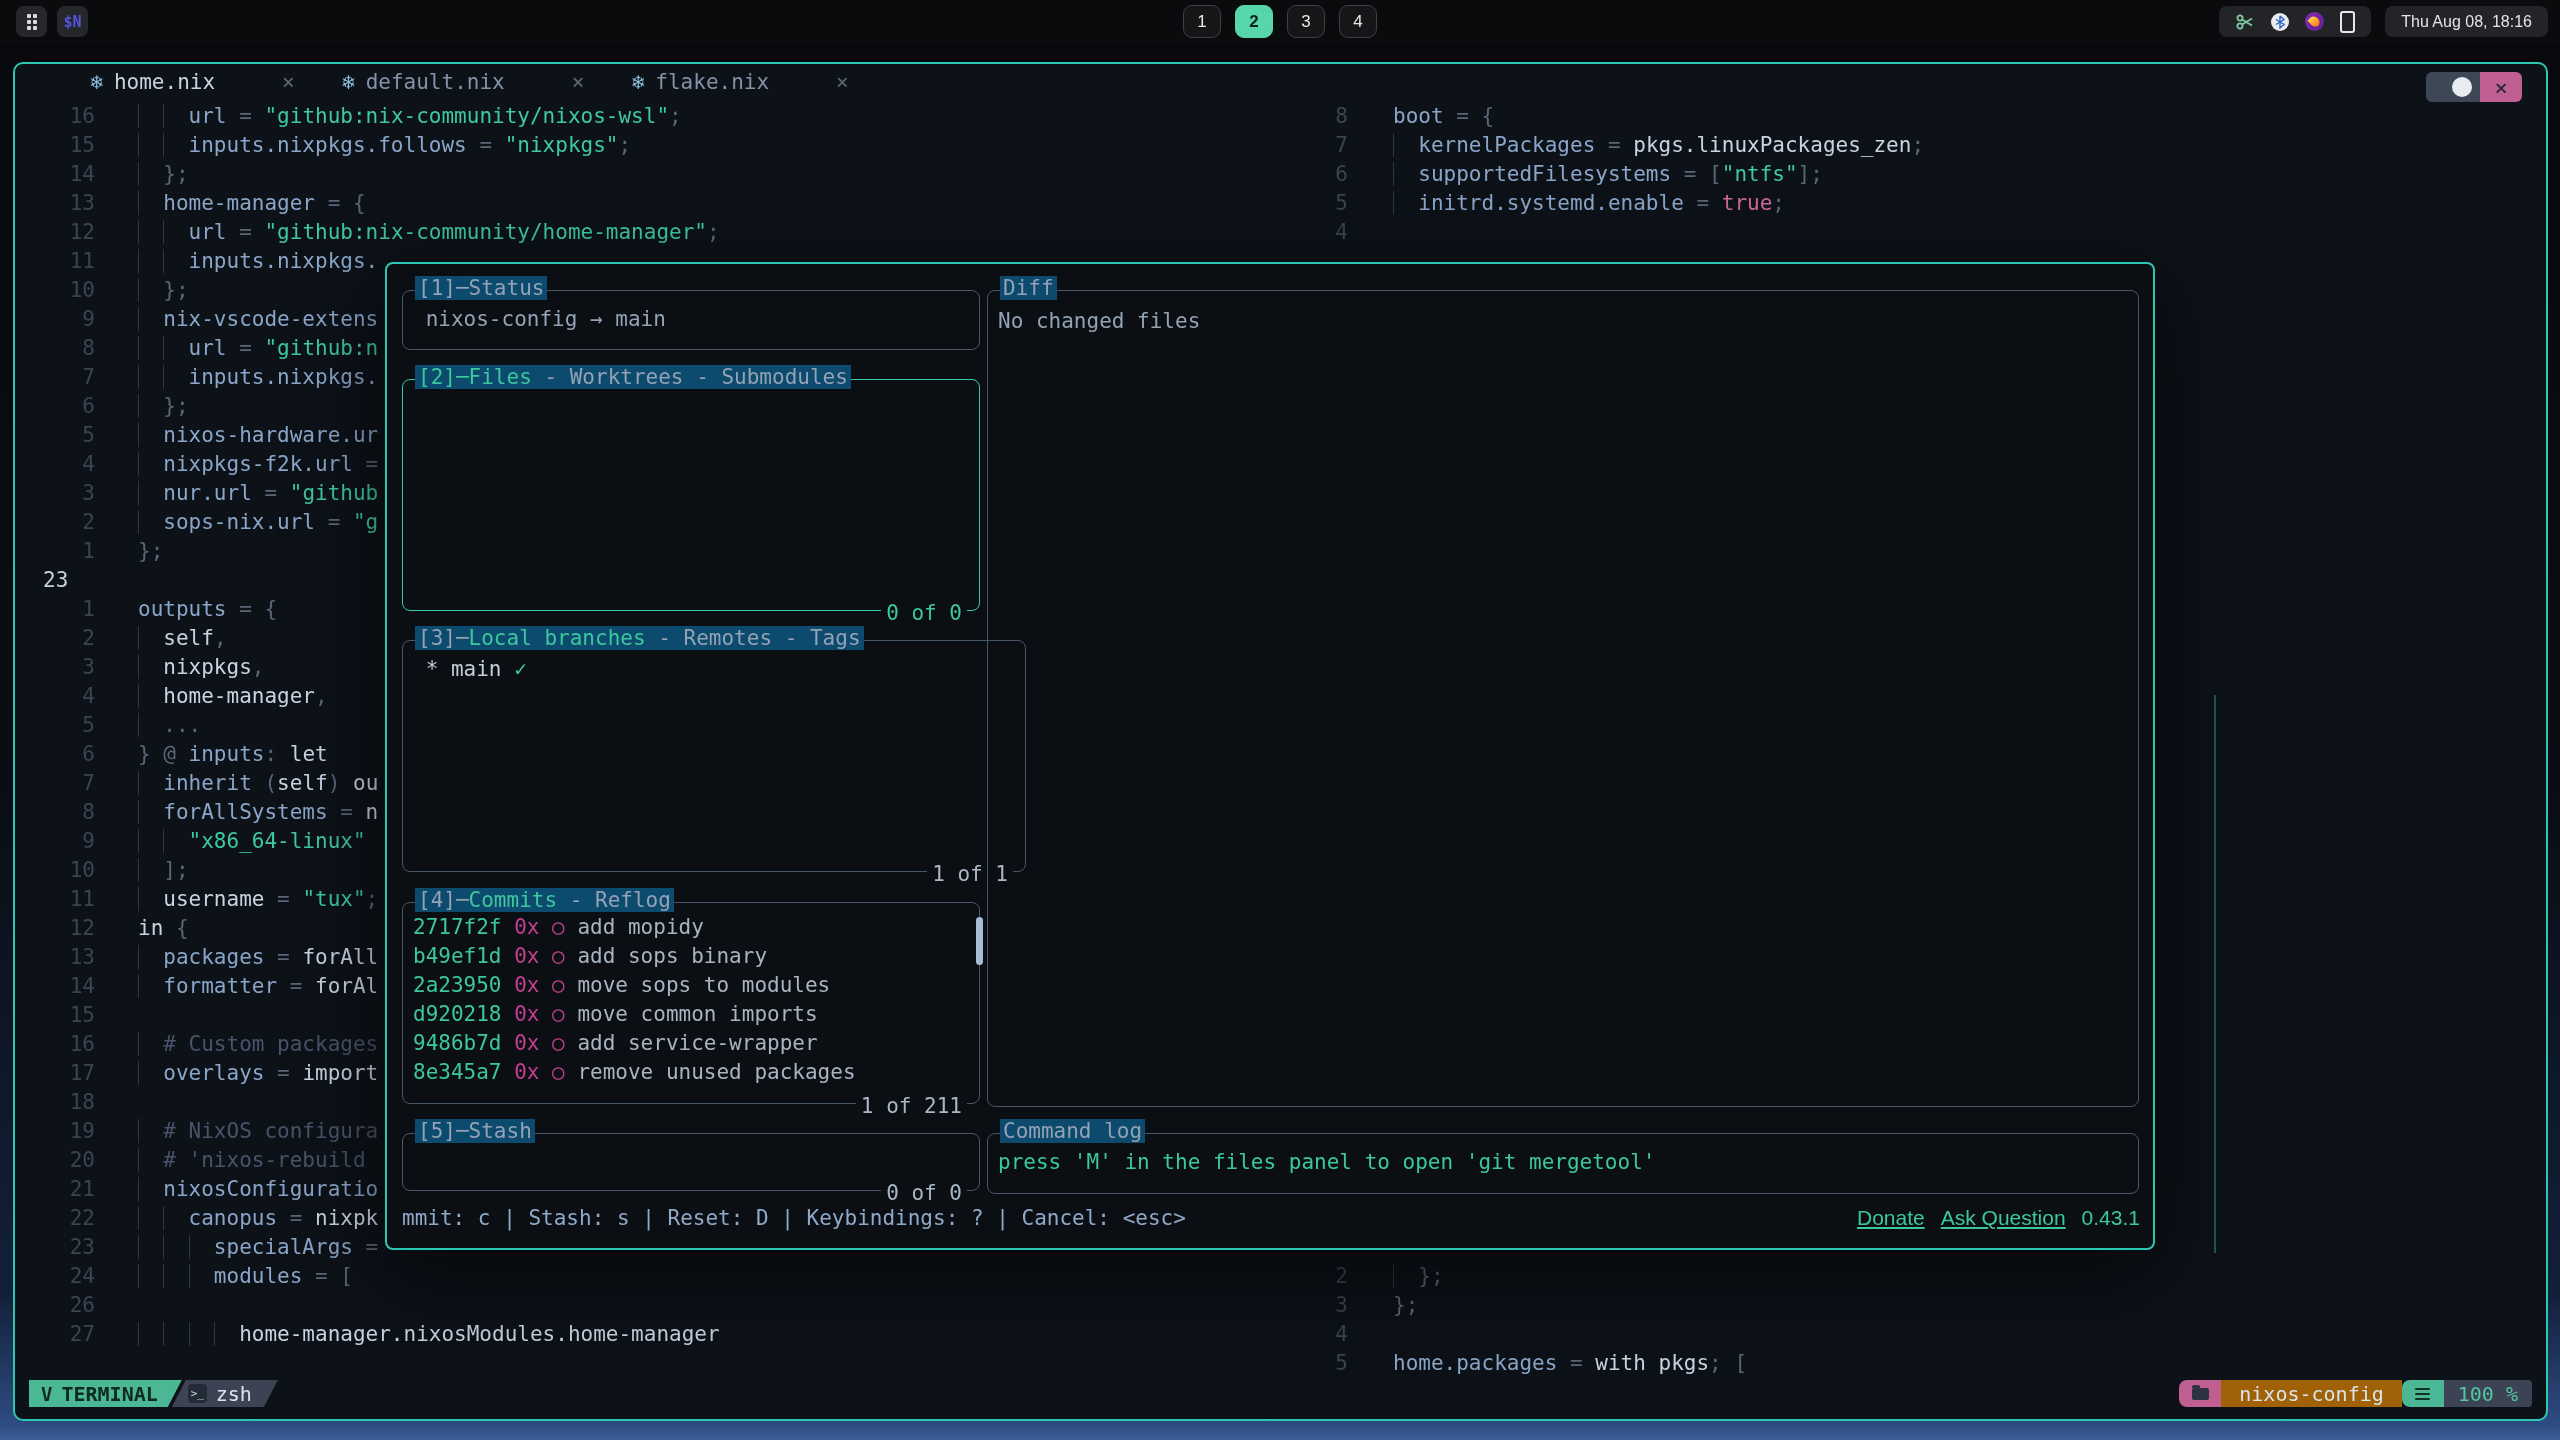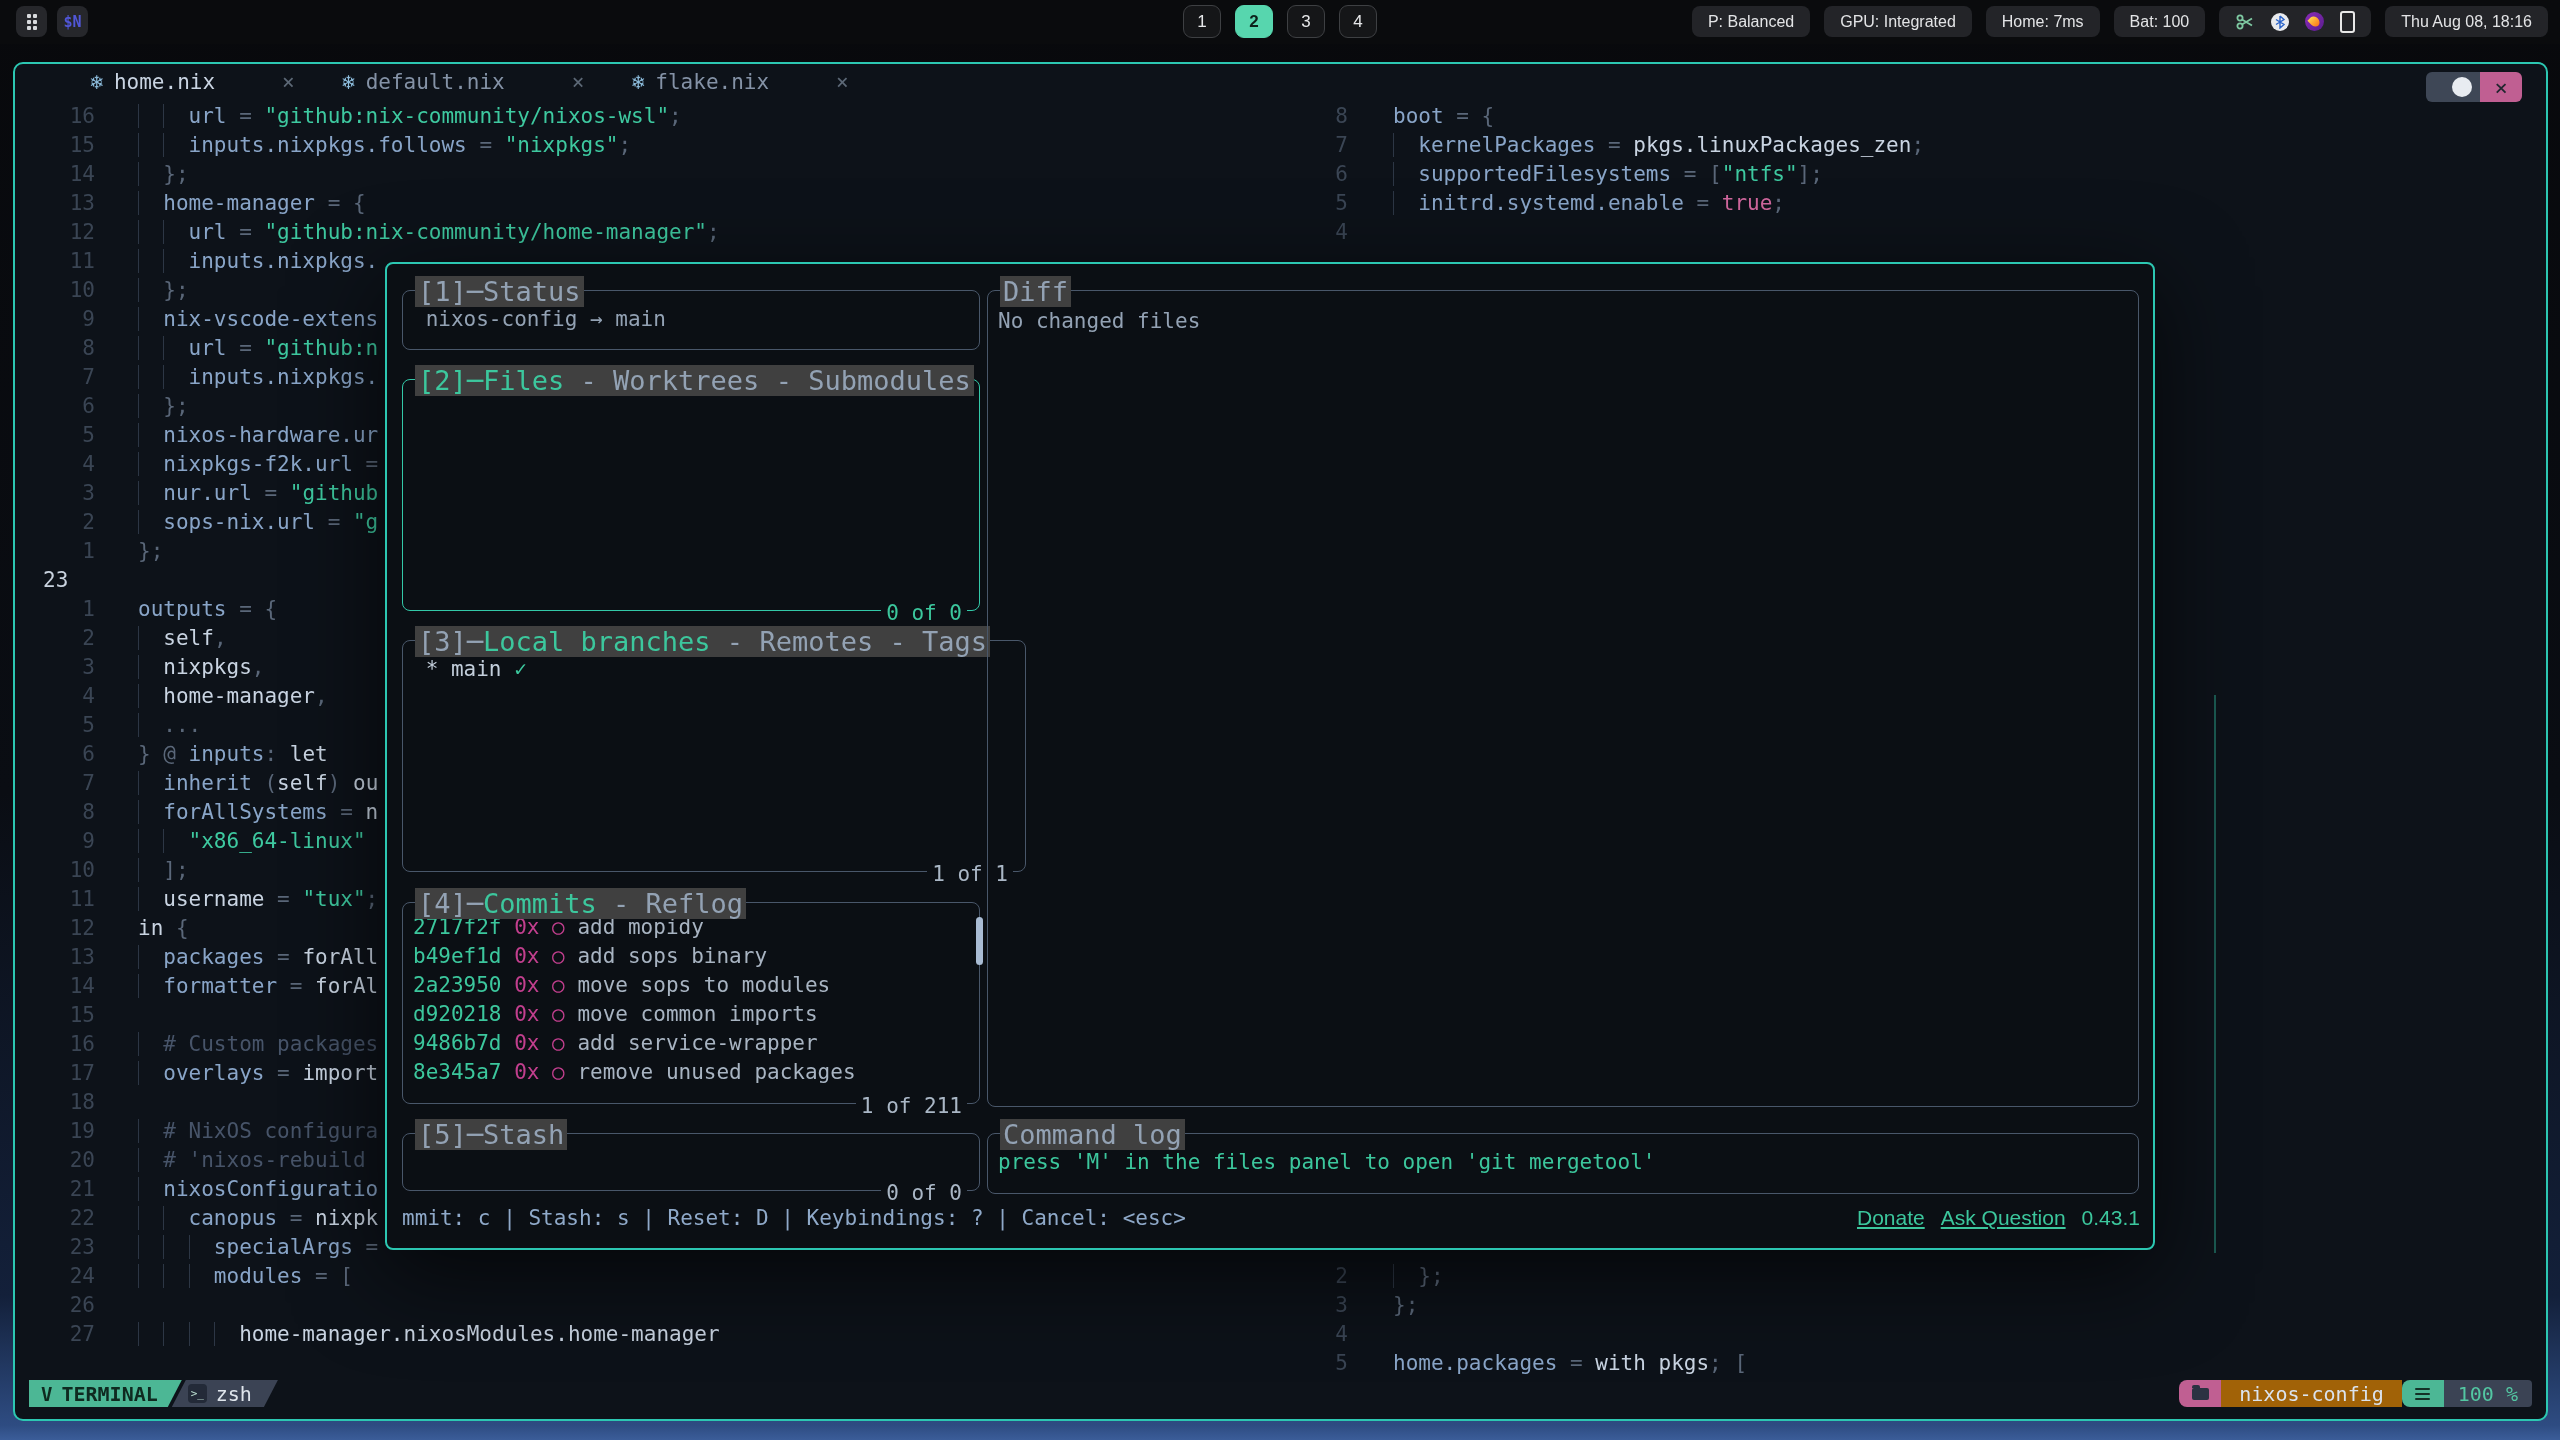--- a/index.html
+++ b/index.html
@@ -59,21 +59,21 @@
   .tk-b{color:#89a5c8;} .tk-w{color:#c9d4e2;} .tk-o{color:#5a6779;}
   .tk-s{color:#3ec9a0;} .tk-c{color:#475469;} .tk-p{color:#d0679d;}
   .tk-ws{background-image:repeating-linear-gradient(to right,rgba(70,84,105,.55) 0 1px,transparent 1px 25.3px);}
   .pane-divider{position:absolute;left:2199px;top:595px;width:2px;height:558px;background:rgba(51,201,168,.4);}
 
   
   .lazygit{position:absolute;left:370px;top:162px;width:1766px;height:984px;background:#0b0f14;
            border:2px solid #2cc7b2;border-radius:8px;box-shadow:0 24px 90px rgba(0,0,0,.65);}
   .lg-panel{position:absolute;border:1px solid #49576a;border-radius:8px;box-sizing:border-box;}
   .lg-panel.active{border-color:#33c9a8;}
-  .lg-title{position:absolute;top:-15px;left:12px;background:#404040;padding:0 3px;font-size:27px;white-space:pre;font-family:"DejaVu Sans Mono",monospace;}
+  .lg-title{position:absolute;top:-15px;left:12px;background:#0c4a6e;padding:0 3px;font-size:21px;white-space:pre;font-family:"DejaVu Sans Mono",monospace;}
   .lg-count{position:absolute;bottom:-15px;right:12px;background:#0b0f14;padding:0 5px;font-size:21px;color:#aab7c6;font-family:"DejaVu Sans Mono",monospace;}
   .lg-panel.active .lg-count{color:#3cc79d;}
   .lg-rows{padding:12px 10px 0 10px;}
   .lg-row{height:29px;line-height:29px;white-space:pre;font-size:21px;font-family:"DejaVu Sans Mono",monospace;}
   .lg-d{color:#93a2b4;} .lg-g{color:#3cc79d;} .lg-w{color:#c3cedb;}
   .cm-h{color:#3cc79d;} .cm-a{color:#c23f8e;} .cm-gr{color:#c23f8e;} .cm-m{color:#a8b4c2;}
   .lg-scroll{position:absolute;right:-4px;top:14px;width:7px;height:48px;background:#a9bcd4;border-radius:4px;}
   .lg-keys{position:absolute;left:15px;top:942px;font-size:21px;color:#8fa9c9;white-space:pre;font-family:"DejaVu Sans Mono",monospace;}
   .lg-footer{position:absolute;right:13px;top:942px;font-size:21px;display:flex;gap:16px;font-family:Liberation Sans, sans-serif;}
   .lg-link{color:#3cc79d;text-decoration:underline;}
@@ -118,26 +118,20 @@
       <span class="nixbadge">$N</span>
     </div>
   </div>
   <div class="tb-center" id="workspaces">
       <div class="ws-btn">1</div>
       <div class="ws-btn active">2</div>
       <div class="ws-btn">3</div>
       <div class="ws-btn">4</div>
     </div>
   <div class="tb-right">
-    <div id="modules" style="display:flex;gap:14px;">
-        <div class="pill">P: Balanced</div>
-        <div class="pill">GPU: Integrated</div>
-        <div class="pill">Home: 7ms</div>
-        <div class="pill">Bat: 100</div>
-      </div>
     <div class="pill tray">
       <svg width="20" height="20" viewBox="0 0 20 20">
         <circle cx="5" cy="6" r="2.6" fill="none" stroke="#7ec9a2" stroke-width="1.8"></circle>
         <circle cx="5" cy="14" r="2.6" fill="none" stroke="#7ec9a2" stroke-width="1.8"></circle>
         <path d="M7 7.5 L17 13.5 M7 12.5 L17 6.5" stroke="#7ec9a2" stroke-width="1.8" fill="none"></path>
       </svg>
       <span class="bt-disc">
         <svg width="10" height="14" viewBox="0 0 10 14">
           <path d="M5 1 L9 4.5 L5 7 L5 1 M5 7 L9 9.5 L5 13 L5 7 M1 4.5 L9 9.5 M1 9.5 L9 4.5" stroke="#2a63c9" stroke-width="1.4" fill="none"></path>
         </svg>

